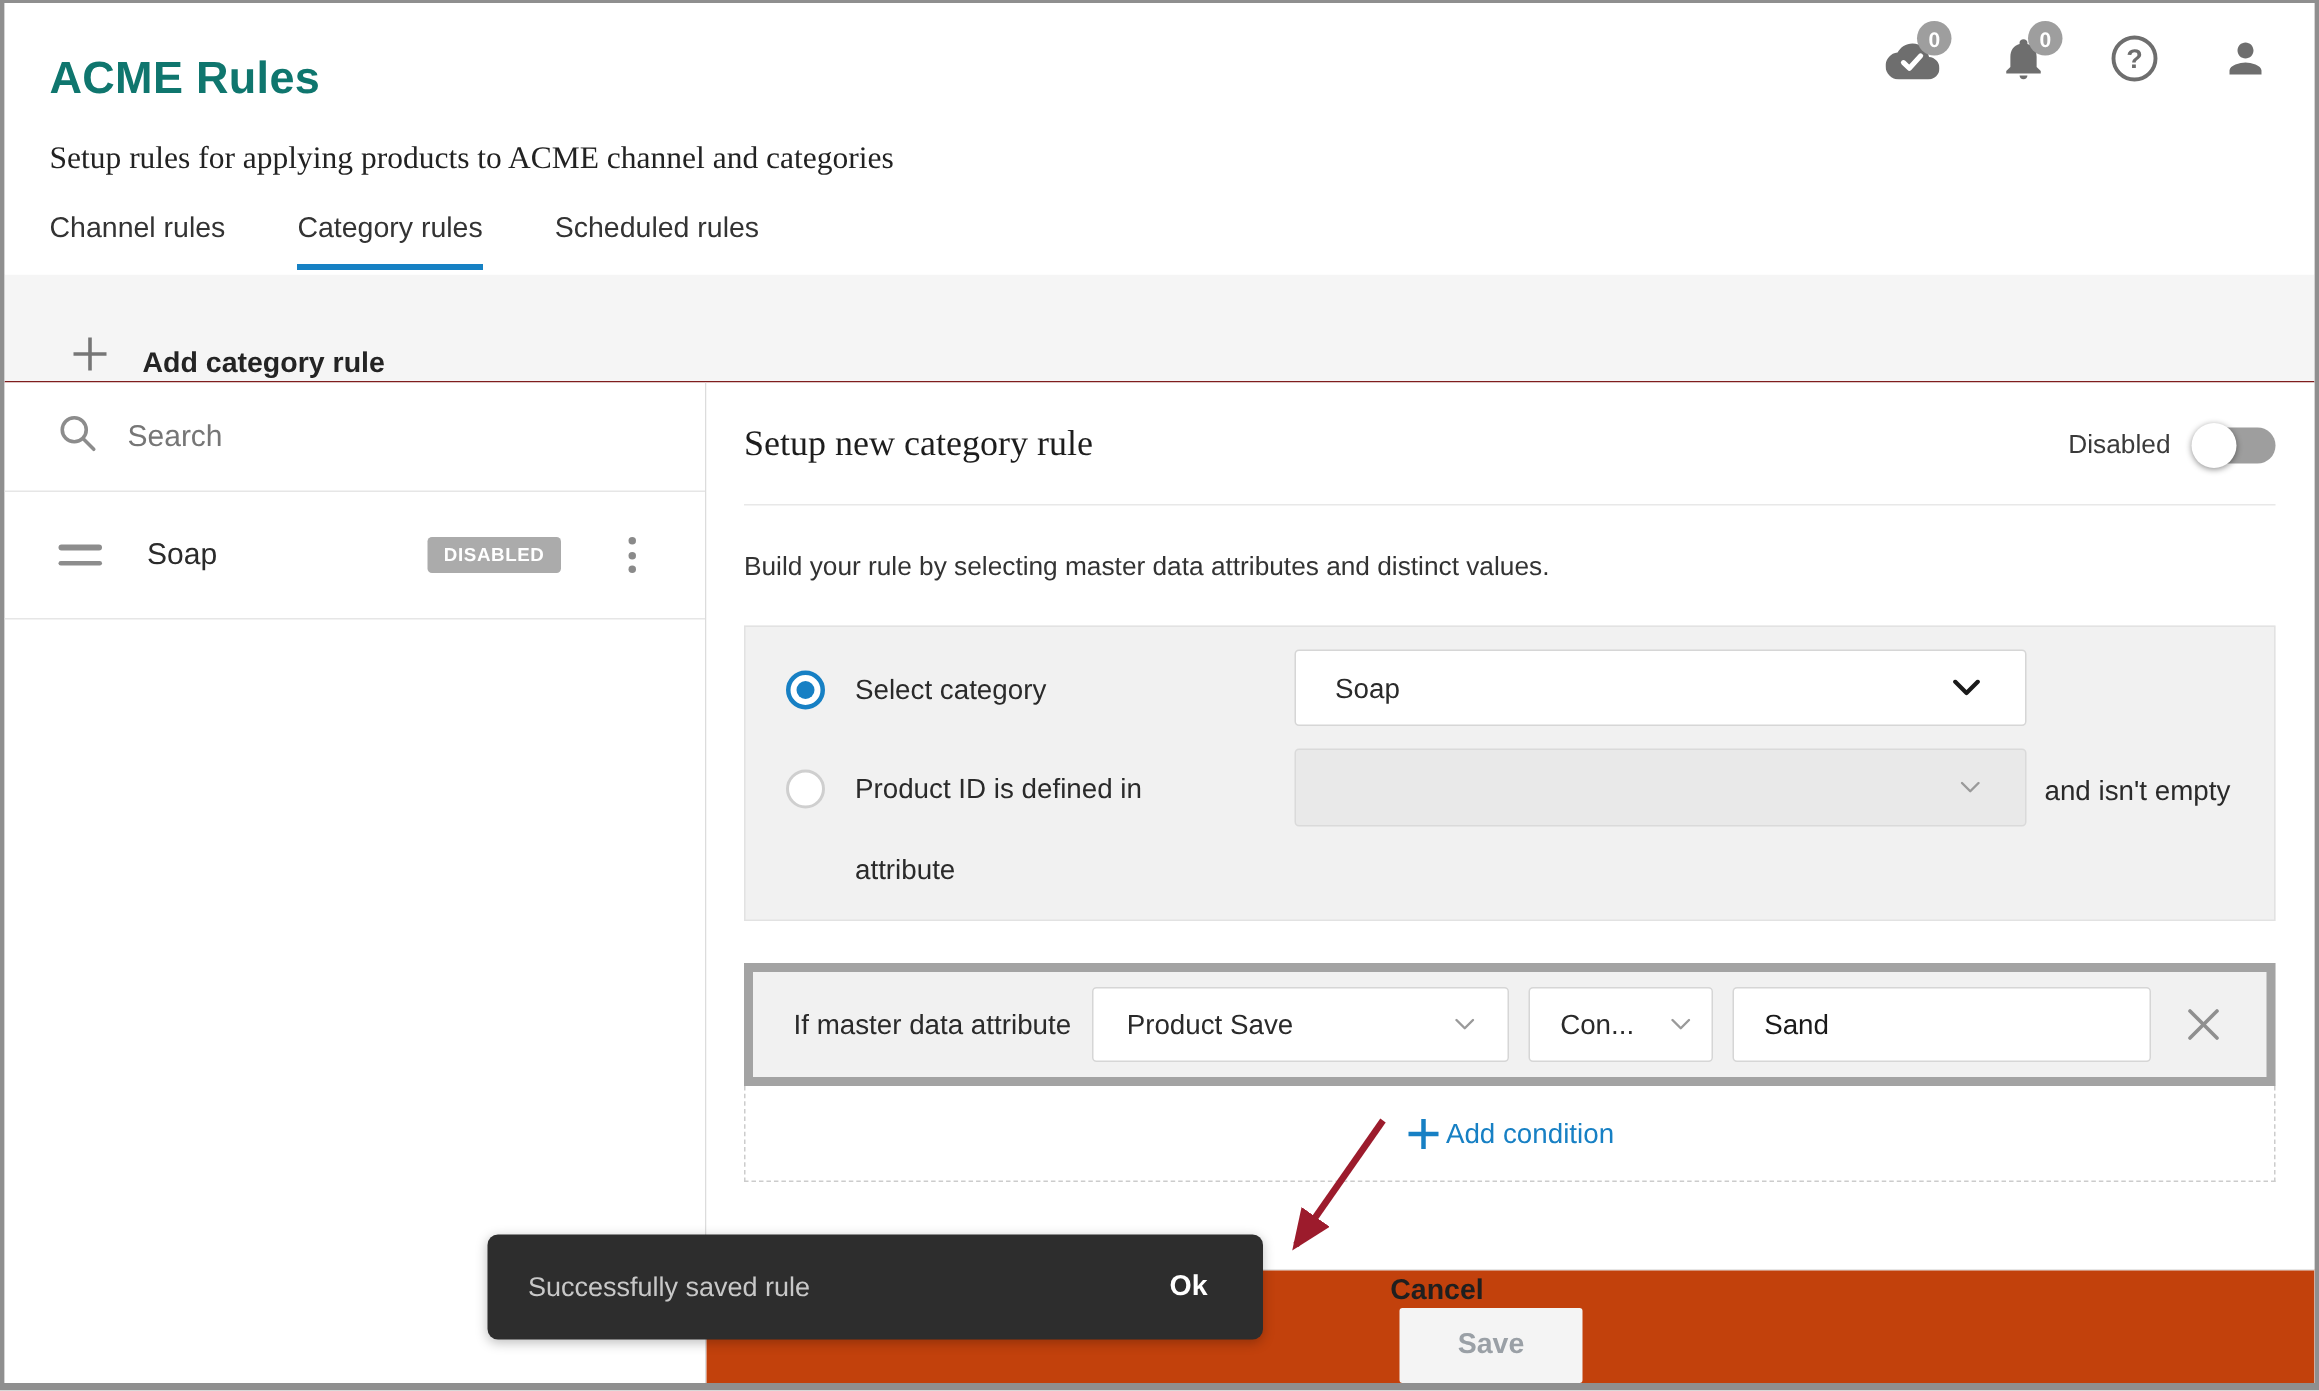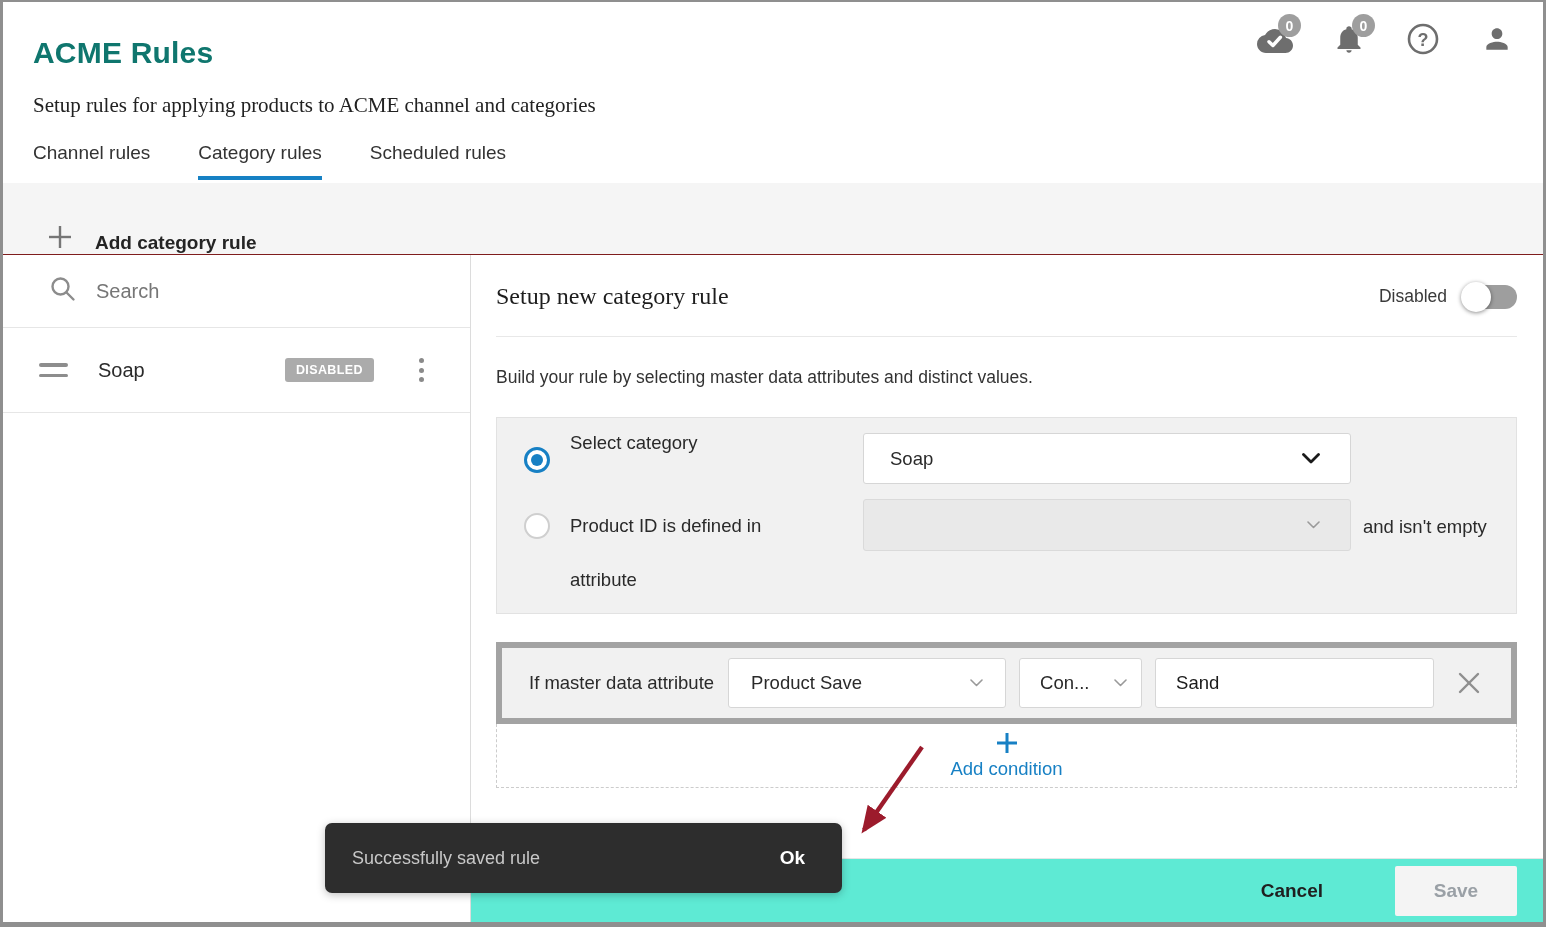--- a/index.html
+++ b/index.html
@@ -39,21 +39,21 @@
   .add-bar {
     height:72px; background:#f5f5f5; border-bottom:1px solid #7f1d1d;
     display:flex; align-items:flex-end; padding:0 44px; cursor:pointer;
   }
   .add-bar-label { margin-left:22px; font-size:19px; font-weight:bold; color:#242424; }
 
   
   .body { display:flex; height:667px; }
 
   .sidebar { width:468px; border-right:1px solid #dcdcdc; background:#fff; }
-  .search-row { height:73px; border-bottom:1px solid #e6e6e6; display:flex; align-items:center; padding:0 47px; }
+  .search-row { height:73px; border-bottom:1px solid #e6e6e6; display:flex; align-items:center; padding:0 36px; }
   .search-input {
     border:none; outline:none; background:transparent; margin-left:20px;
     font-size:20px; color:#444; width:280px; font-family:inherit;
   }
   .search-input::placeholder { color:#767676; }
   .rule-row { height:85px; border-bottom:1px solid #e6e6e6; display:flex; align-items:center; padding:0 42px 0 36px; }
   .drag-handle { display:flex; flex-direction:column; gap:7px; cursor:grab; }
   .drag-handle span { display:block; width:29px; height:3.5px; background:#8d8d8d; border-radius:2px; }
   .rule-name { margin-left:30px; font-size:20px; color:#2b2b2b; }
   .status-badge {
@@ -105,28 +105,28 @@
   .condition-row .select { position:static; height:50px; }
   .condition-label { font-size:18.5px; color:#2a2a2a; margin-right:1px; white-space:nowrap; }
   .text-input {
     width:279px; height:50px; background:#fff; border:1px solid #d6d6d6; border-radius:3px;
     font-size:18.5px; color:#1a1a1a; padding:0 20px; outline:none; font-family:inherit;
   }
   .remove-condition { margin-left:auto; cursor:pointer; display:flex; align-items:center; }
 
   .add-condition-area {
     height:64px; border:1px dashed #cccccc; border-top:none;
-    display:flex; align-items:center; justify-content:center; gap:3px; cursor:pointer;flex-direction:column;
+    display:flex; align-items:center; justify-content:center; gap:3px; cursor:pointer;
   }
   .add-condition-label { font-size:18.5px; color:#1780c4; }
 
   .editor-footer {
-    position:absolute; left:0; right:0; bottom:0; height:64px;
-    border-top:1px solid #e6e6e6; background:#5eead4;
-    display:flex; align-items:center; justify-content:flex-end; padding-right:26px;
+    position:absolute; left:0; right:0; bottom:0; height:76px;
+    border-top:1px solid #e6e6e6; background:#c2410c;
+    display:flex; align-items:center; justify-content:flex-end; padding-right:26px;flex-direction:column;
   }
   .cancel-button { font-size:19px; font-weight:bold; color:#1f1f1f; cursor:pointer; margin-right:72px; }
   .save-button {
     width:122px; height:50px; background:#f4f4f4; border:none; border-radius:2px;
     font-size:19px; font-weight:bold; color:#9aa0a6; font-family:inherit;
   }
 
   
   .toast {
     position:absolute; left:322px; top:821px; width:517px; height:70px; z-index:10;
@@ -230,21 +230,21 @@
             </div>
         </div>
       </div>
 
       <hr class="editor-divider">
 
       <div class="editor-description">Build your rule by selecting master data attributes and distinct values.</div>
 
       <div class="category-card">
         <div class="radio checked" style="left:27px; top:29px;"></div>
-        <div class="radio-label" style="left:73px; top:14px;">Select category</div>
+        <div class="radio-label" style="left:73px; top:31px;">Select category</div>
         <div class="select" style="left:366px; top:15px; width:488px; height:51px; padding:0 30px 0 26px;">
           <span>Soap</span>
           <svg width="18" height="11" viewBox="0 0 18 11">
             <polyline points="1.5,1.5 9,9 16.5,1.5" fill="none" stroke="#1a1a1a" stroke-width="2.8" stroke-linecap="round" stroke-linejoin="round"></polyline>
           </svg>
         </div>
 
         <div class="radio unchecked" style="left:27px; top:95px;"></div>
         <div class="radio-label" style="left:73px; top:97px; width:225px; line-height:54px; margin-top:-16px;">Product ID is defined in attribute</div>
         <div class="select disabled" style="left:366px; top:81px; width:488px; height:52px; padding:0 30px 0 26px;">

